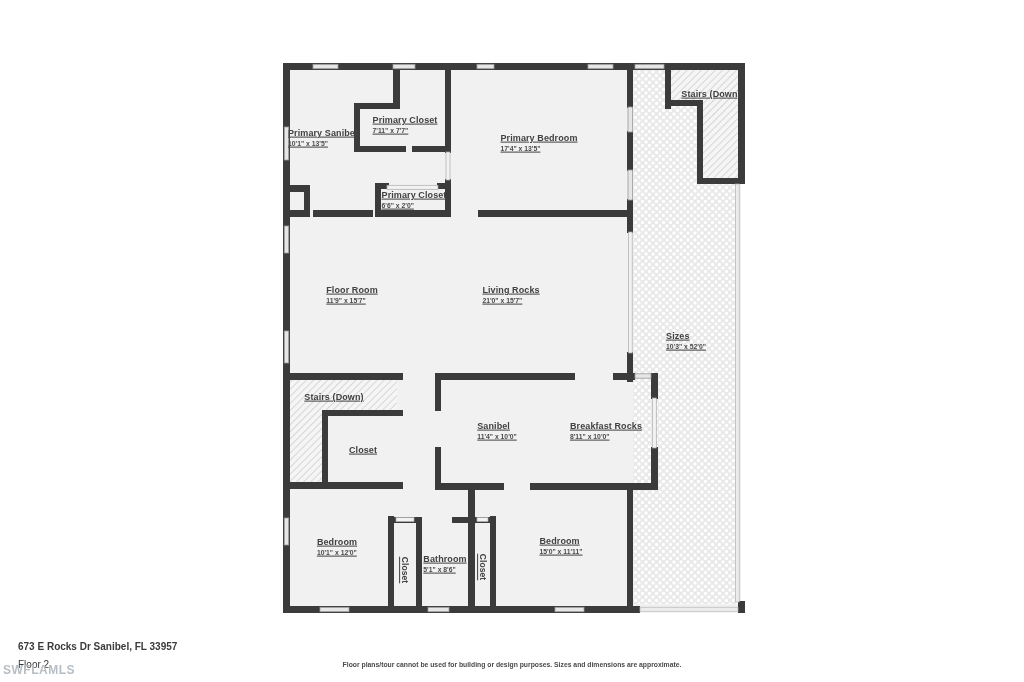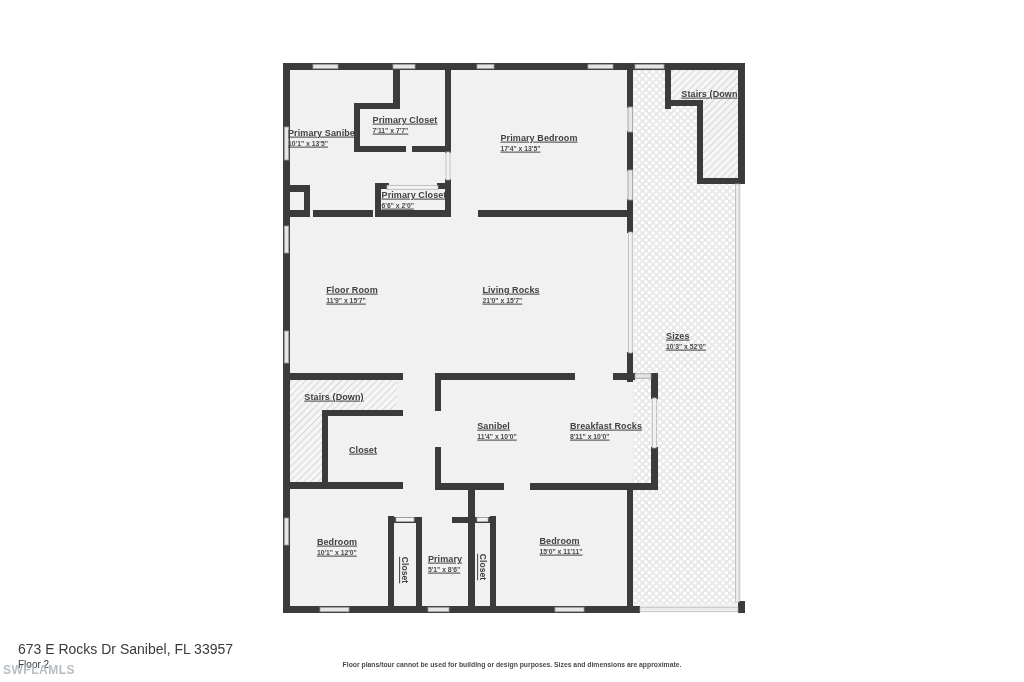--- a/index.html
+++ b/index.html
@@ -16,21 +16,21 @@
   .windows-g rect{fill:#e6e6e6;stroke:#9a9a9a;stroke-width:0.8;}
   .sliders-g rect{fill:#f2f2f2;stroke:#ababab;stroke-width:0.7;}
   .screens-g rect{fill:#ececec;stroke:#b3b3b3;stroke-width:0.7;}
   .room{position:absolute;transform:translate(-50%,-50%);
         color:var(--label-text);white-space:nowrap;text-decoration:underline;}
   .room .rn{font-size:9px;font-weight:bold;line-height:1.2;letter-spacing:.1px;}
   .room .rd{font-size:6.8px;font-weight:bold;margin-top:1px;color:#4a4a4a;}
   .room.wrap{white-space:normal;}
   .room.vert{writing-mode:vertical-rl;}
   .room.vert .rn{font-size:8.5px;}
-  .footer-address{position:absolute;left:18px;top:641px;font-size:14px;font-weight:normal;color:#3a3a3a;}
+  .footer-address{position:absolute;left:18px;top:641px;font-size:10px;font-weight:bold;color:#3a3a3a;}
   .footer-floor{position:absolute;left:18px;top:659px;font-size:10px;font-weight:normal;color:#3a3a3a;}
   .watermark{position:absolute;left:3px;top:663px;font-size:12px;font-weight:bold;
              letter-spacing:.5px;color:var(--watermark);}
   .disclaimer{position:absolute;left:0;right:0;top:661px;text-align:center;
               font-size:6.8px;font-weight:bold;color:#4a4a4a;}
 </style>
 </head>
 <body>
 
 <div class="stage">
@@ -192,21 +192,21 @@
     <div class="rd">8'11" x 10'0"</div>
   </div>
   <div class="room" style="left:337px;top:546px">
     <div class="rn">Bedroom</div>
     <div class="rd">10'1" x 12'0"</div>
   </div>
   <div class="room vert" style="left:405px;top:570px">
     <div class="rn">Closet</div>
   </div>
   <div class="room" style="left:445px;top:563px">
-    <div class="rn">Primary</div>
+    <div class="rn">Bathroom</div>
     <div class="rd">5'1" x 8'6"</div>
   </div>
   <div class="room vert" style="left:483px;top:567px">
     <div class="rn">Closet</div>
   </div>
   <div class="room" style="left:561px;top:545px">
     <div class="rn">Bedroom</div>
     <div class="rd">15'0" x 11'11"</div>
   </div>
 

